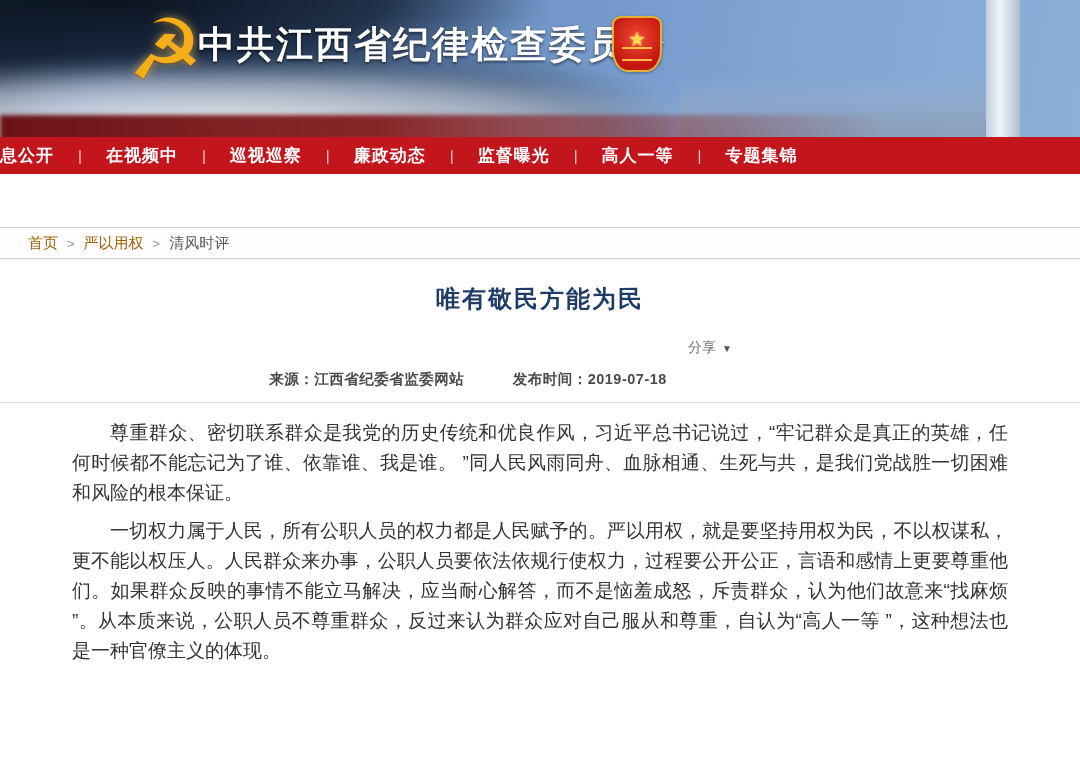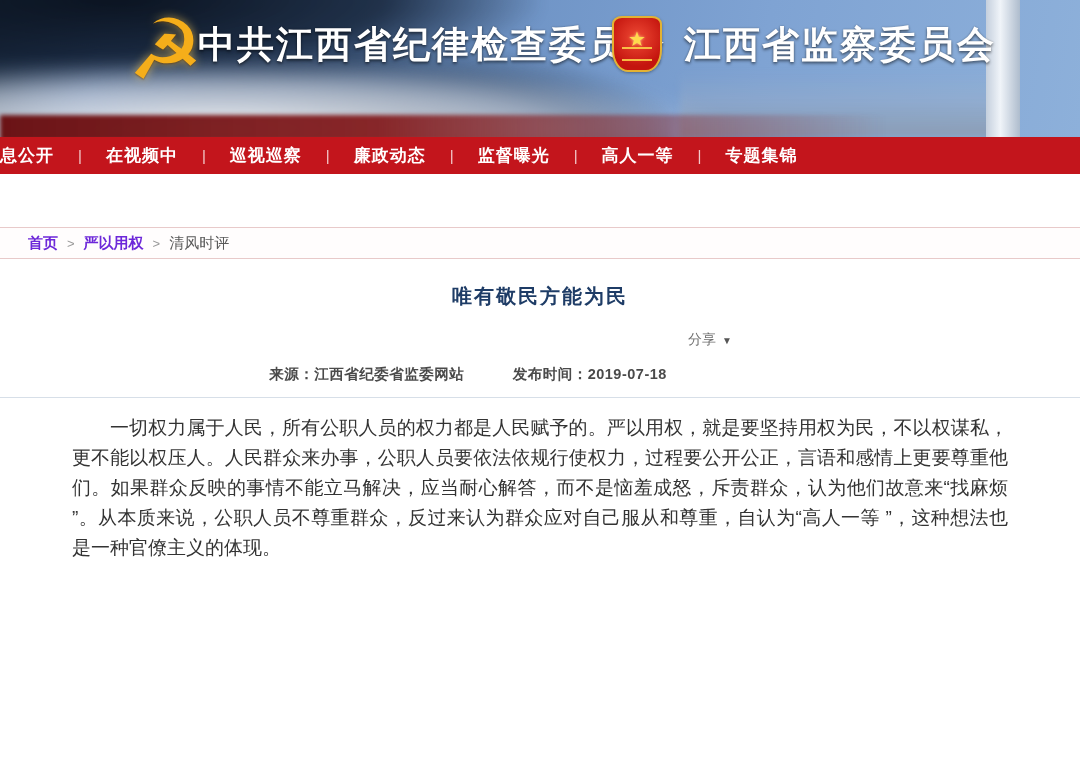--- a/index.html
+++ b/index.html
@@ -43,28 +43,28 @@
   .navbar { height:37px; background:#c3151c; display:flex; align-items:center; overflow:hidden; }
   .nav-menu { display:flex; align-items:center; margin-left:-42px; white-space:nowrap; }
   .nav-item { color:#ffffff; font-weight:bold; font-size:17px; letter-spacing:1px;
     padding:0 24px; text-decoration:none; cursor:pointer; }
   .nav-sep { color:#f3c9c9; font-size:15px; font-weight:normal; }
 
   
   .crumb-bar { margin-top:53px; height:32px; border-top:1px solid #e8caca; border-bottom:1px solid #e8caca;
     background:#fffdfd; display:flex; align-items:center; padding-left:28px; }
   .crumb { font-size:15px; color:#5a5a5a; display:flex; align-items:center; }
-  .crumb a { color:#6d28d9; text-decoration:none; cursor:pointer;font-weight:bold; }
+  .crumb a { color:#a16207; text-decoration:none; cursor:pointer; }
   .crumb .crumb-sep { color:#999; padding:0 9px; font-size:13px; }
 
   
   .article { position:relative; }
-  .article h1 { margin-top:24px; text-align:center; font-size:20px; letter-spacing:2px; color:#1e3c66;
+  .article h1 { margin-top:24px; text-align:center; font-size:24px; letter-spacing:2px; color:#1e3c66;
     font-family:"Liberation Serif","DejaVu Serif",serif; font-weight:bold; }
-  .share { position:absolute; left:688px; top:48px; font-size:14px; color:#6f6f6f; cursor:pointer;
+  .share { position:absolute; left:688px; top:56px; font-size:14px; color:#6f6f6f; cursor:pointer;
     display:inline-flex; align-items:center; gap:6px; background:none; border:none;
     font-family:"Liberation Sans","DejaVu Sans",sans-serif; }
   .share .chev { font-size:10px; color:#555; }
   .meta { margin-top:38px; text-align:center; transform:translateX(-72px);
     font-size:14.5px; font-weight:bold; color:#4a4a4a; letter-spacing:.5px; }
   .meta .block { display:inline-block;margin-top:17px; }
   .meta .block + .block { margin-left:44px; }
   .divider { margin-top:13px; border:none; border-top:1px solid #d7dfe8; height:0; }
 
   .body-text { padding:15px 72px 0 72px; font-size:19px; line-height:30px; color:#333;
@@ -81,21 +81,20 @@
     <div class="mountain-mid"></div>
     <div class="clouds"></div>
     <div class="city"></div>
     <div class="monument"></div>
     <div class="redband"></div>
     <span class="emblem-party">☭</span>
     <div class="org-title left">中共江西省纪律检查委员会</div>
     <div class="emblem-national">
       <span class="star">★</span>
     </div>
-    <div class="org-title right">江西省监察委员会</div>
   </div>
 
   <nav class="navbar">
     <div class="nav-menu">
         <a class="nav-item">信息公开</a>
         <span class="nav-sep">|</span>
         <a class="nav-item">在视频中</a>
         <span class="nav-sep">|</span>
         <a class="nav-item">巡视巡察</a>
         <span class="nav-sep">|</span>
@@ -132,17 +131,18 @@
         <span>来源：</span><span>江西省纪委省监委网站</span>
       </span>
       <span class="block">
         <span>发布时间：</span><span>2019-07-18</span>
       </span>
     </div>
 
     <hr class="divider">
 
     <div class="body-text">
+        <p>尊重群众、密切联系群众是我党的历史传统和优良作风，习近平总书记说过，“牢记群众是真正的英雄，任何时候都不能忘记为了谁、依靠谁、我是谁。 ”同人民风雨同舟、血脉相通、生死与共，是我们党战胜一切困难和风险的根本保证。</p>
         <p>一切权力属于人民，所有公职人员的权力都是人民赋予的。严以用权，就是要坚持用权为民，不以权谋私，更不能以权压人。人民群众来办事，公职人员要依法依规行使权力，过程要公开公正，言语和感情上更要尊重他们。如果群众反映的事情不能立马解决，应当耐心解答，而不是恼羞成怒，斥责群众，认为他们故意来“找麻烦 ”。从本质来说，公职人员不尊重群众，反过来认为群众应对自己服从和尊重，自认为“高人一等 ”，这种想法也是一种官僚主义的体现。</p>
       </div>
   </main>
 
 </div>
 
 </body></html>

